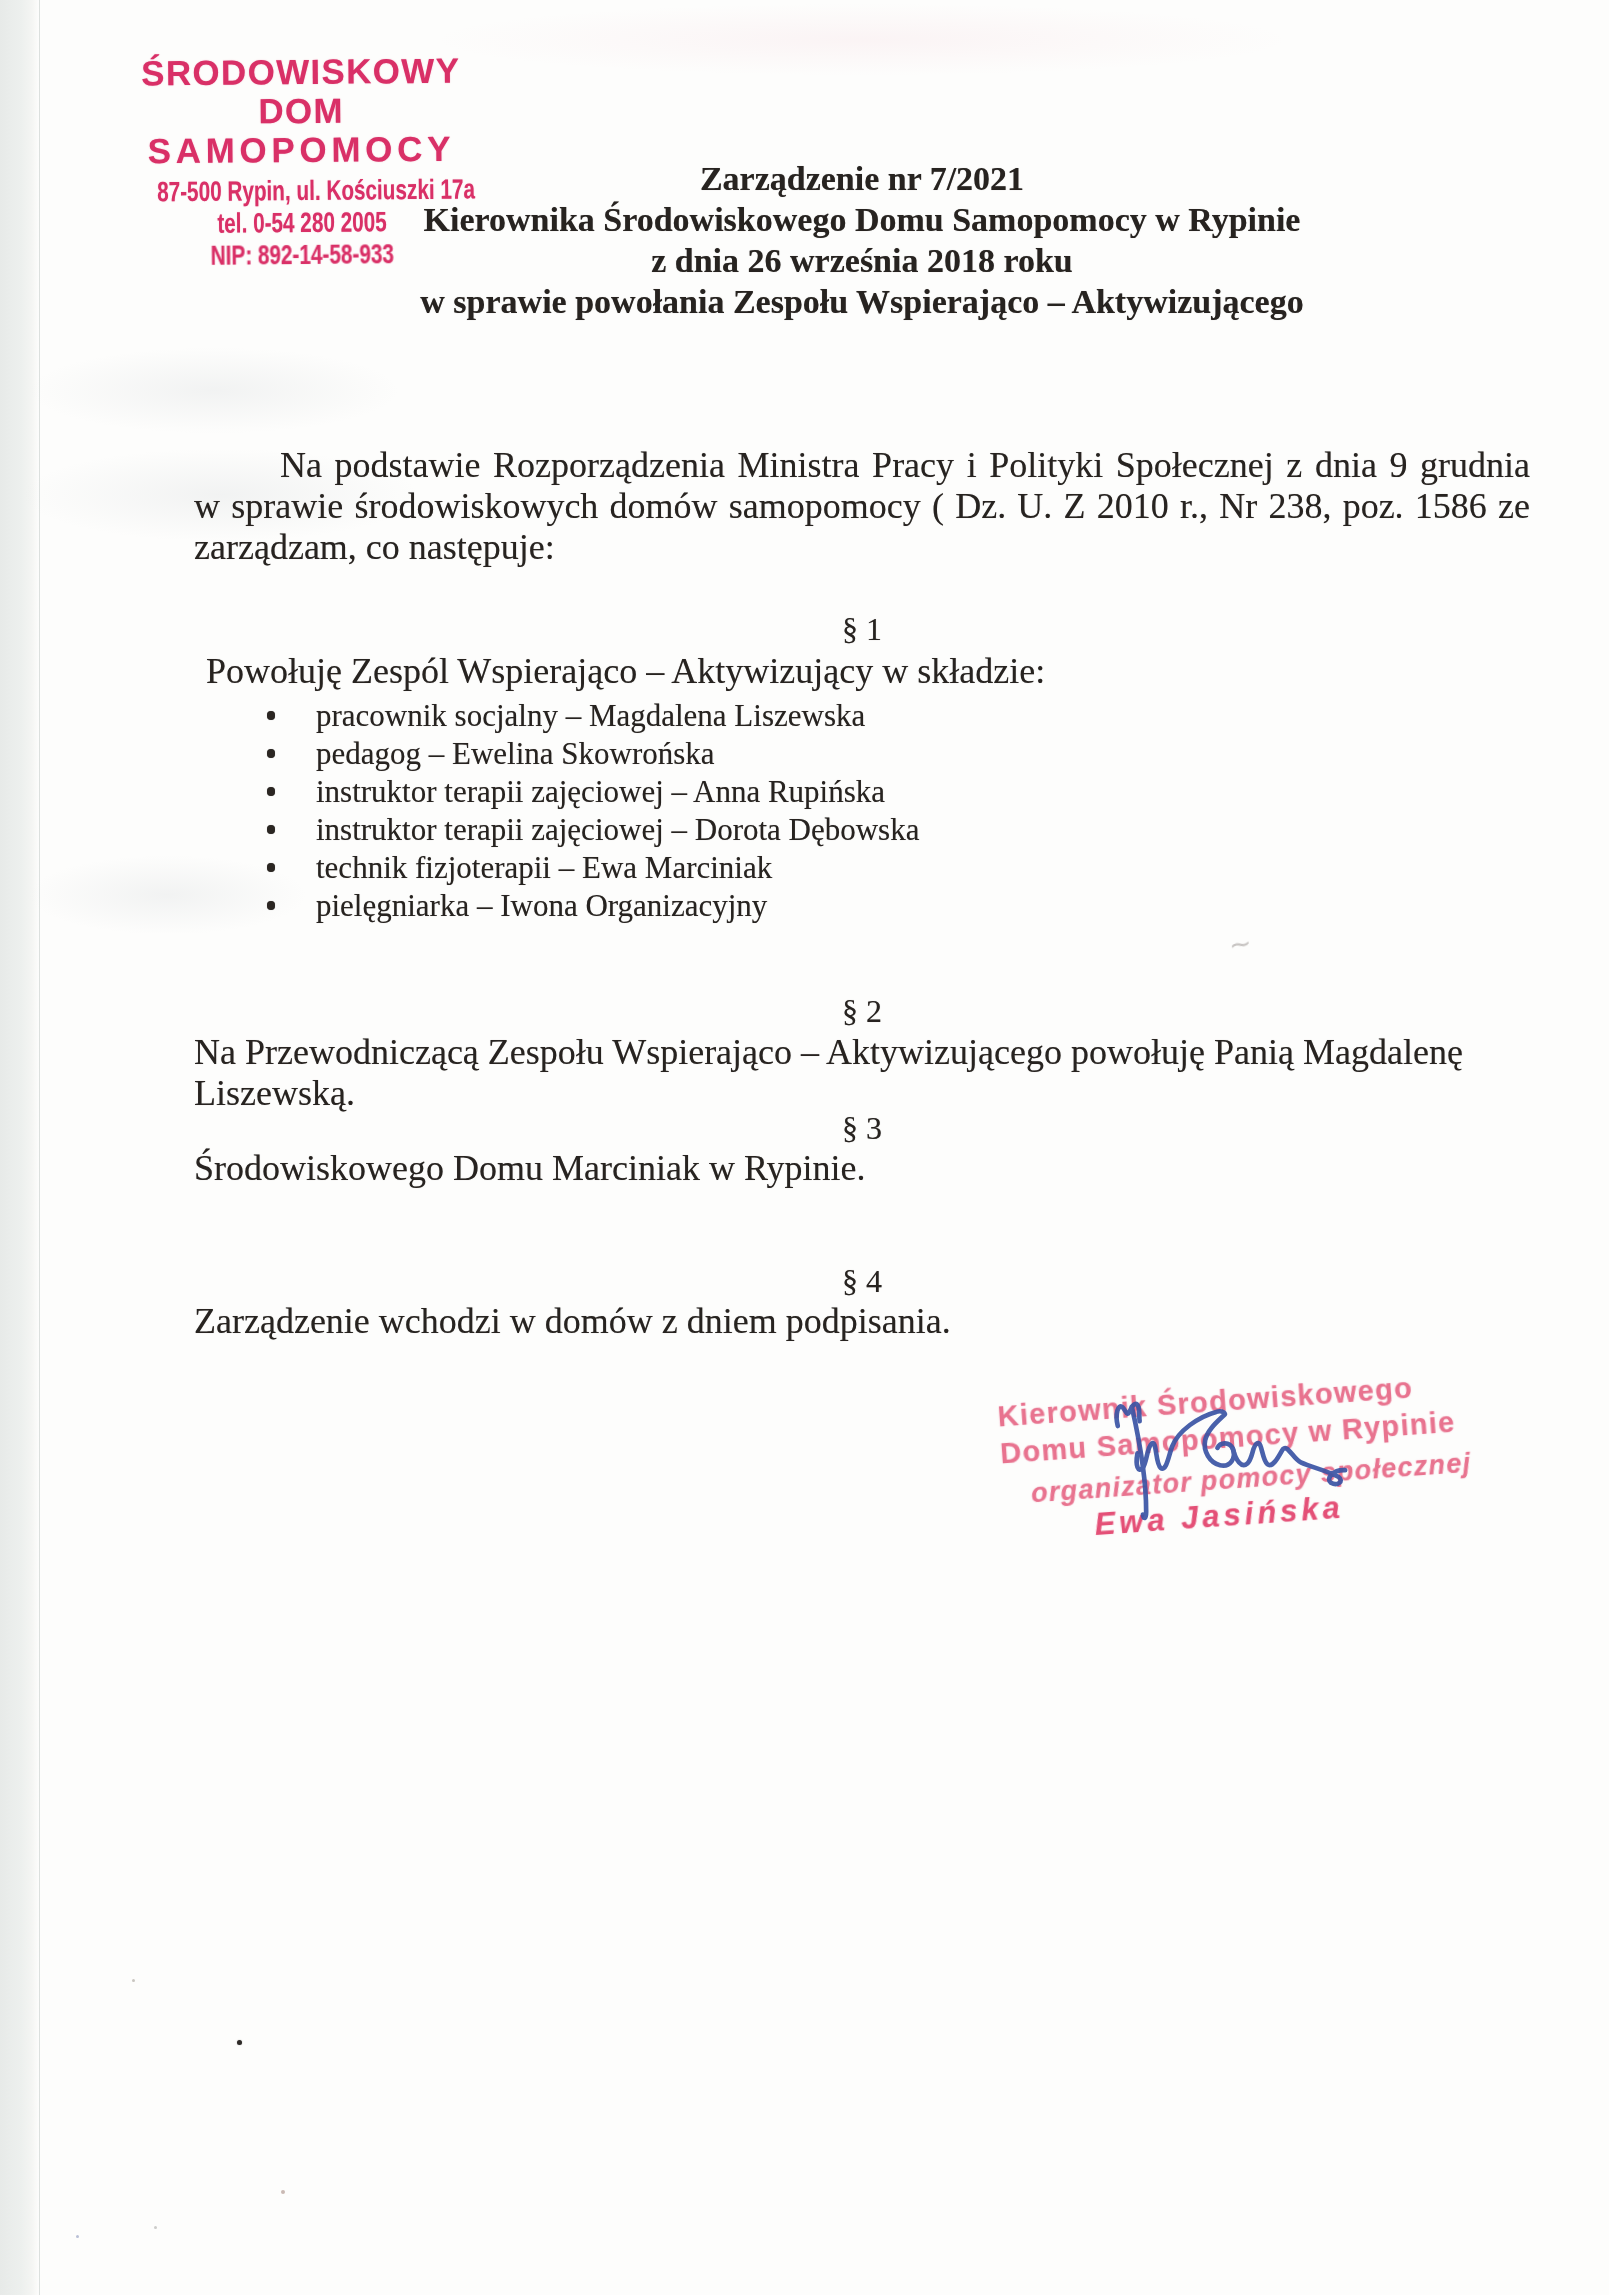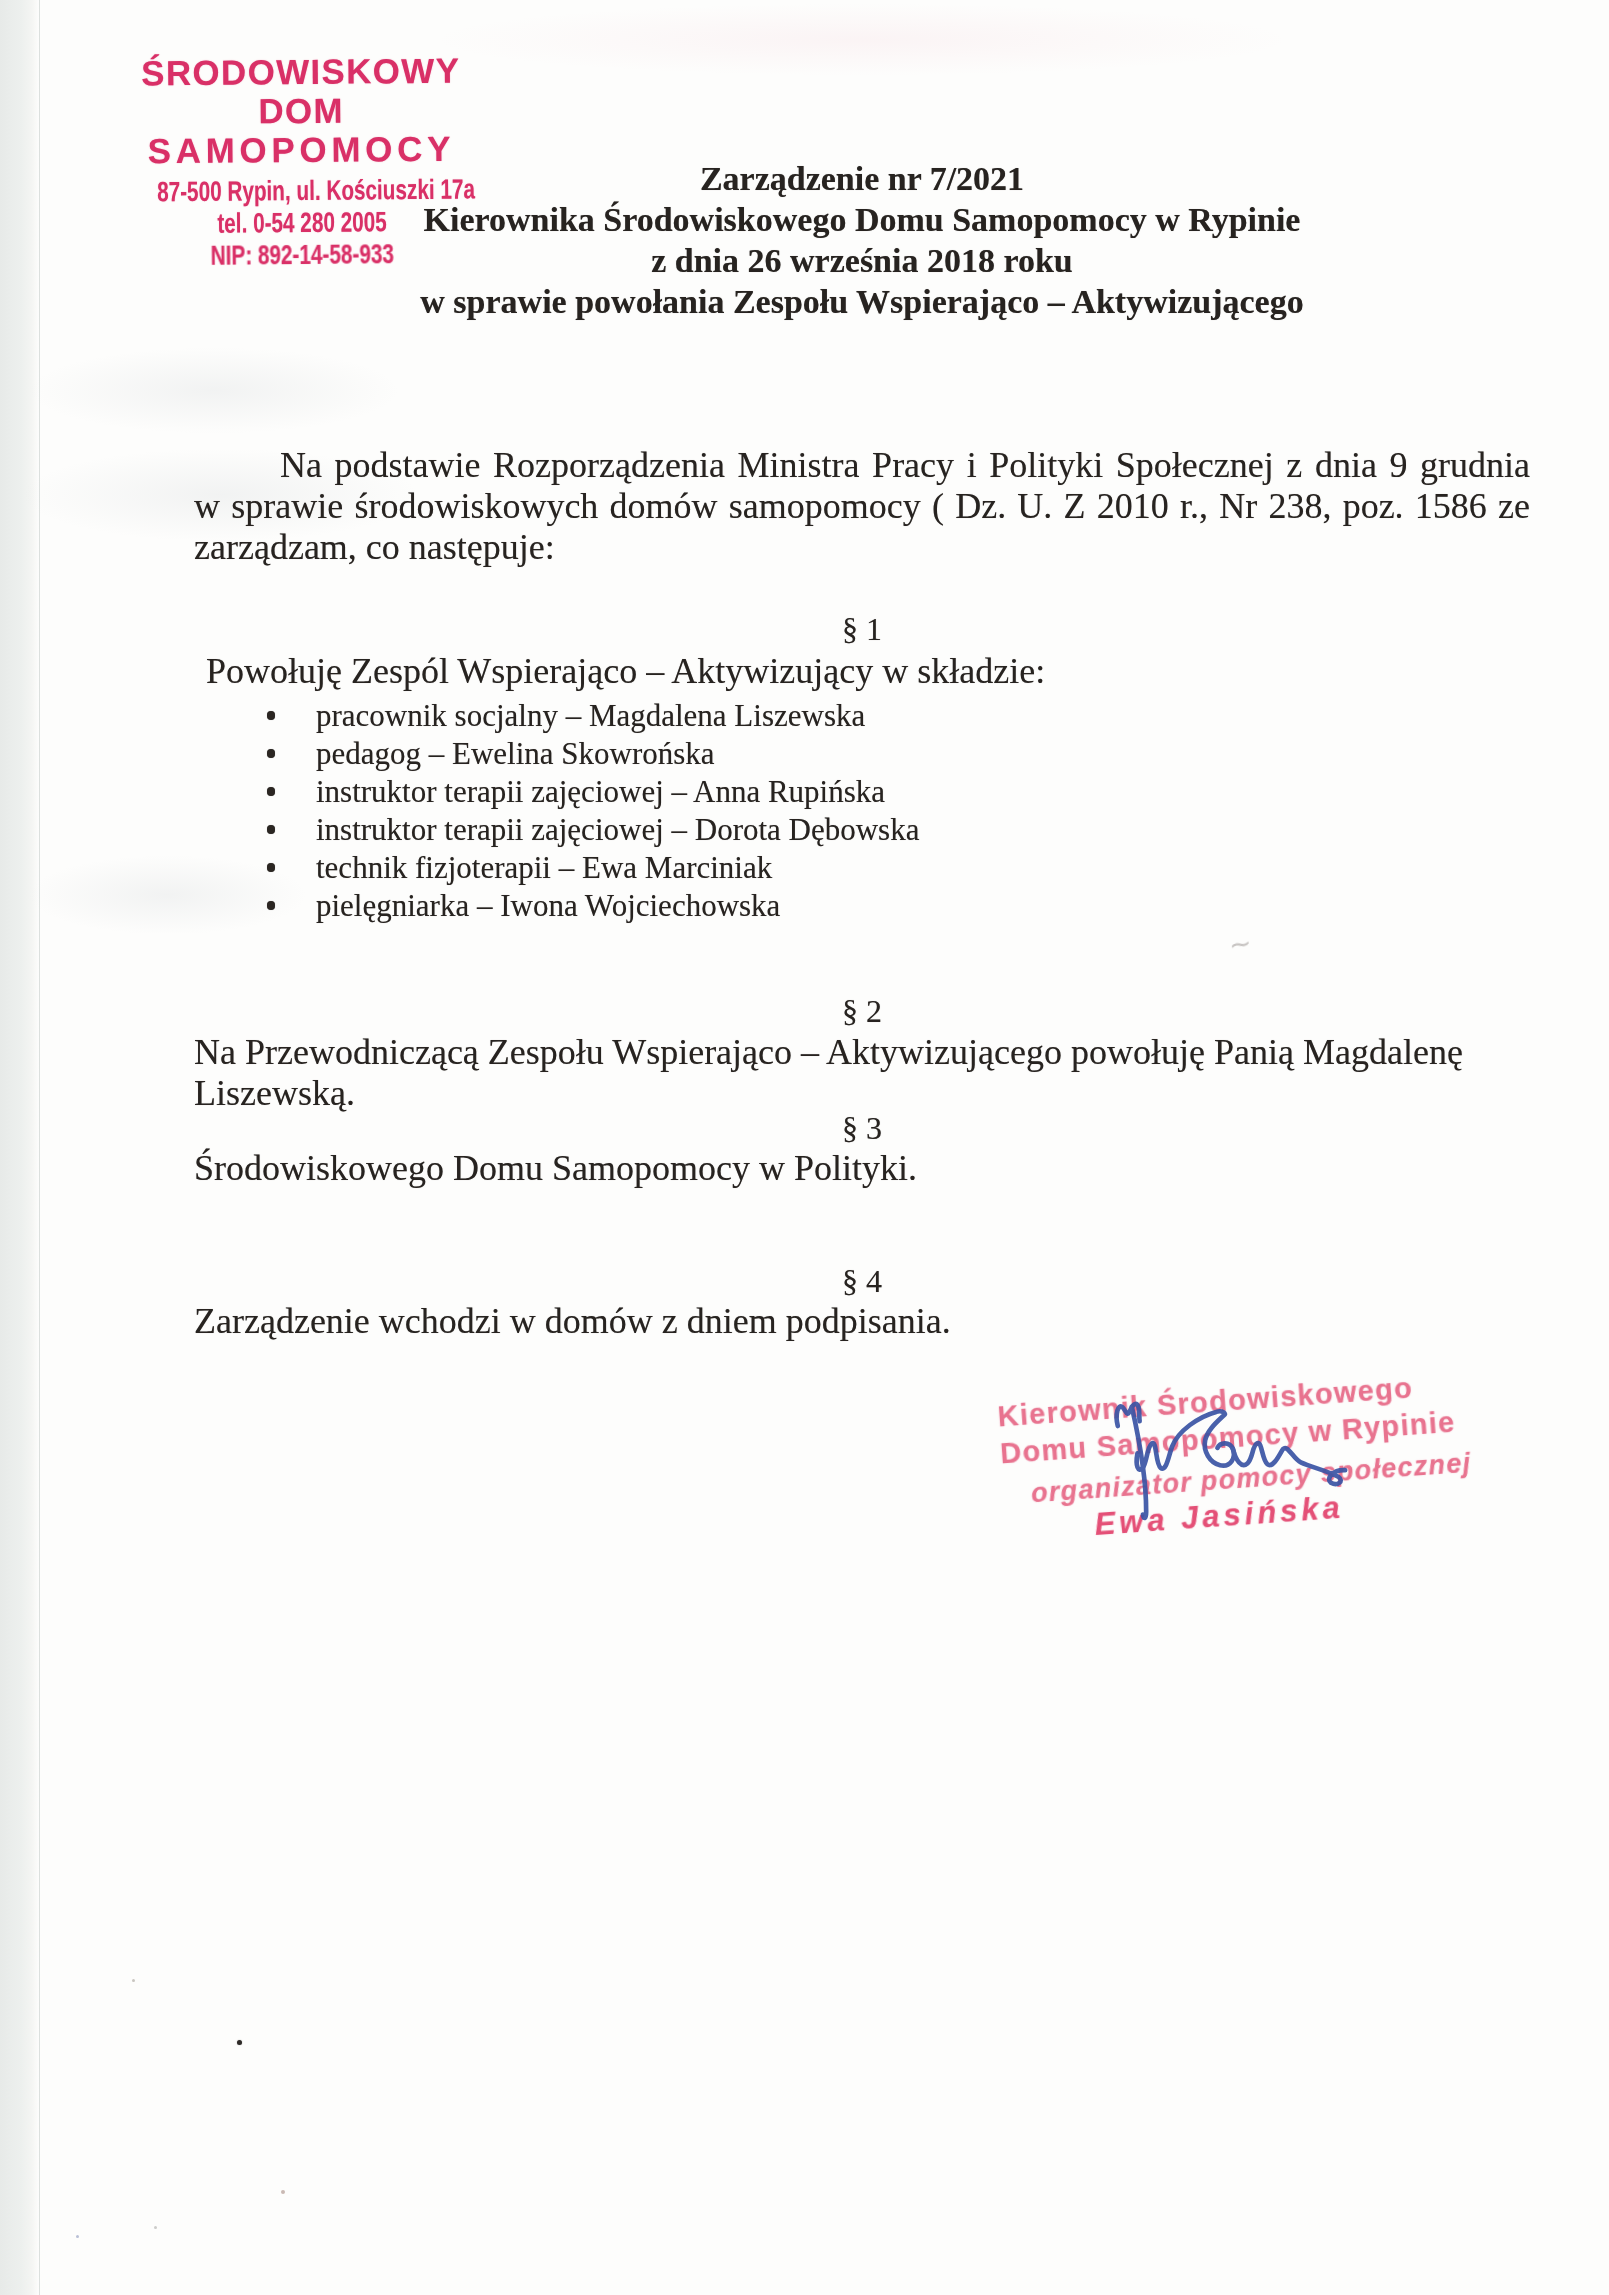--- a/index.html
+++ b/index.html
@@ -115,29 +115,29 @@
   </div>
 
   <div class="para-mark" style="top:609px;">§ 1</div>
   <div class="abs w-content bodytext" style="top:651px;margin-left:12px;">Powołuję Zespól Wspierająco – Aktywizujący w składzie:</div>
   <ul class="members">
     <li><span class="dot"></span><span>pracownik socjalny –  Magdalena Liszewska</span></li>
     <li><span class="dot"></span><span>pedagog – Ewelina Skowrońska</span></li>
     <li><span class="dot"></span><span>instruktor terapii zajęciowej – Anna Rupińska</span></li>
     <li><span class="dot"></span><span>instruktor terapii zajęciowej – Dorota Dębowska</span></li>
     <li><span class="dot"></span><span>technik fizjoterapii – Ewa Marciniak</span></li>
-    <li><span class="dot"></span><span>pielęgniarka – Iwona Wojciechowska</span></li>
+    <li><span class="dot"></span><span>pielęgniarka – Iwona Organizacyjny</span></li>
   </ul>
 
   <div class="para-mark" style="top:991px;">§ 2</div>
   <div class="abs w-content bodytext" style="top:1032px;">Na Przewodniczącą Zespołu Wspierająco – Aktywizującego powołuję Panią Magdalenę Liszewską.</div>
 
   <div class="para-mark" style="top:1108px;">§ 3</div>
   <div class="abs w-content bodytext" style="top:1148px;">
-    <div>Środowiskowego Domu Samopomocy w Polityki.</div>
+    <div>Środowiskowego Domu Marciniak w Rypinie.</div>
   </div>
 
   <div class="para-mark" style="top:1261px;">§ 4</div>
   <div class="abs w-content bodytext" style="top:1301px;">Zarządzenie wchodzi w domów z dniem podpisania.</div>
 
   <div class="footer-stamp">
     <div class="fs-line">Kierownik Środowiskowego</div>
     <div class="fs-line">Domu Samopomocy w Rypinie</div>
     <div class="fs-org">organizator pomocy społecznej</div>
     <div class="fs-name">Ewa Jasińska</div>

